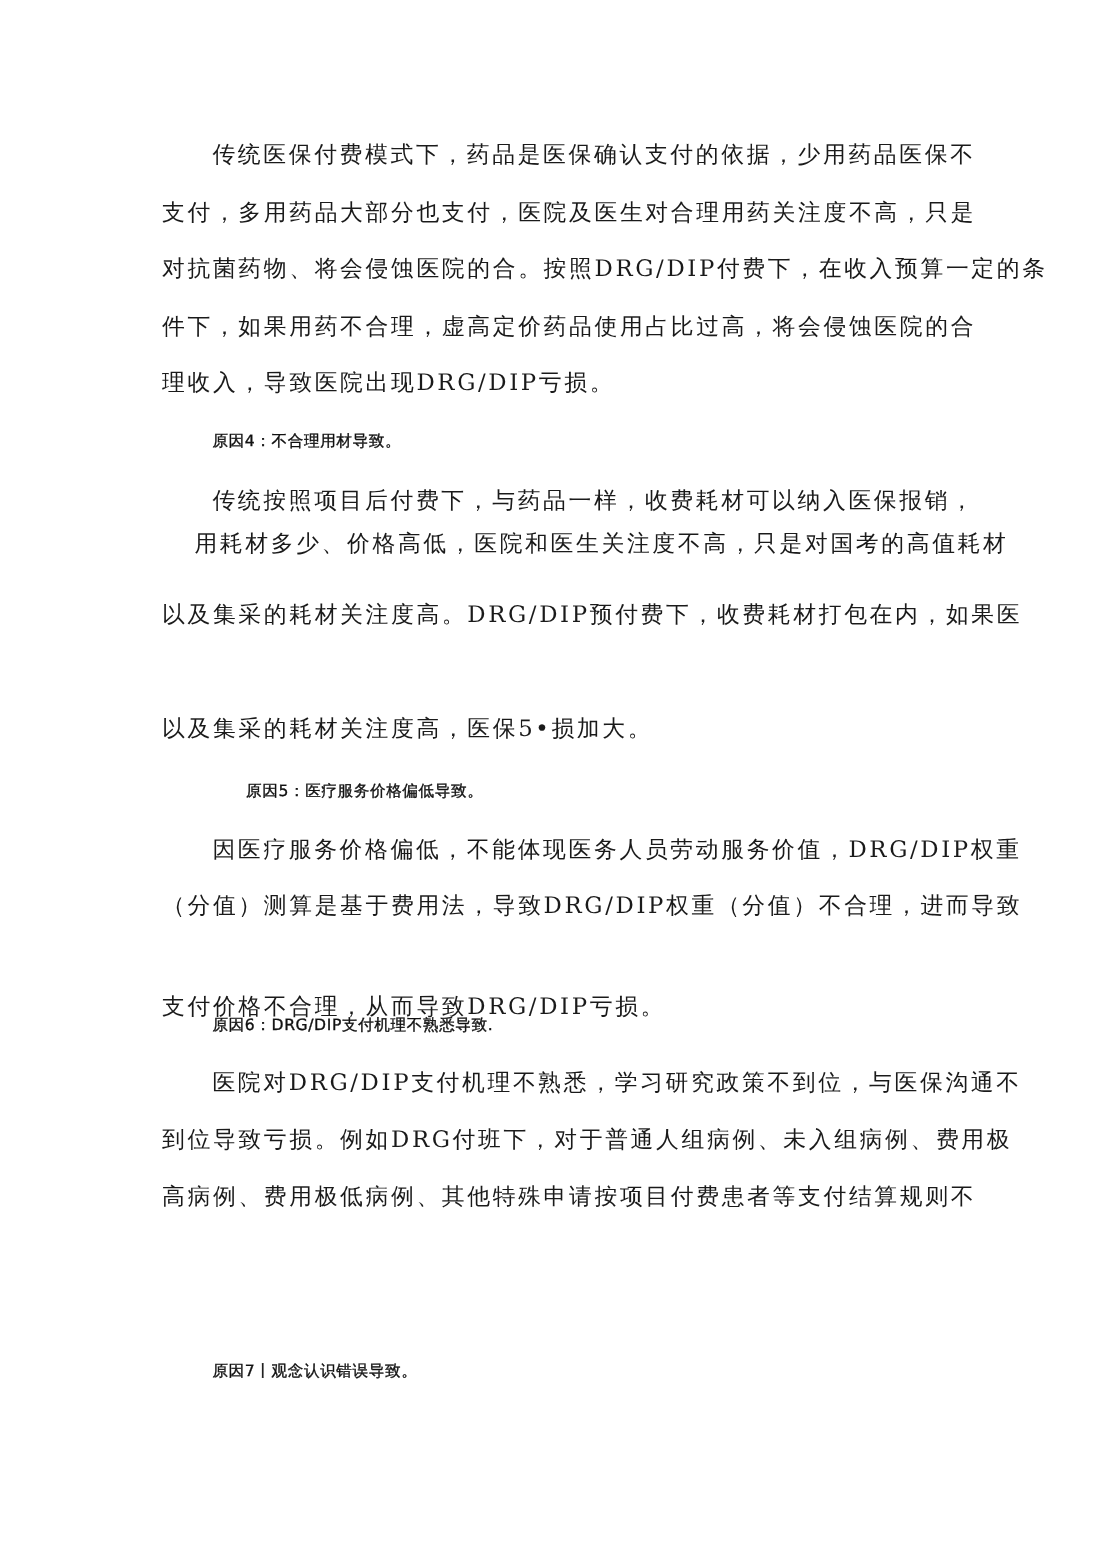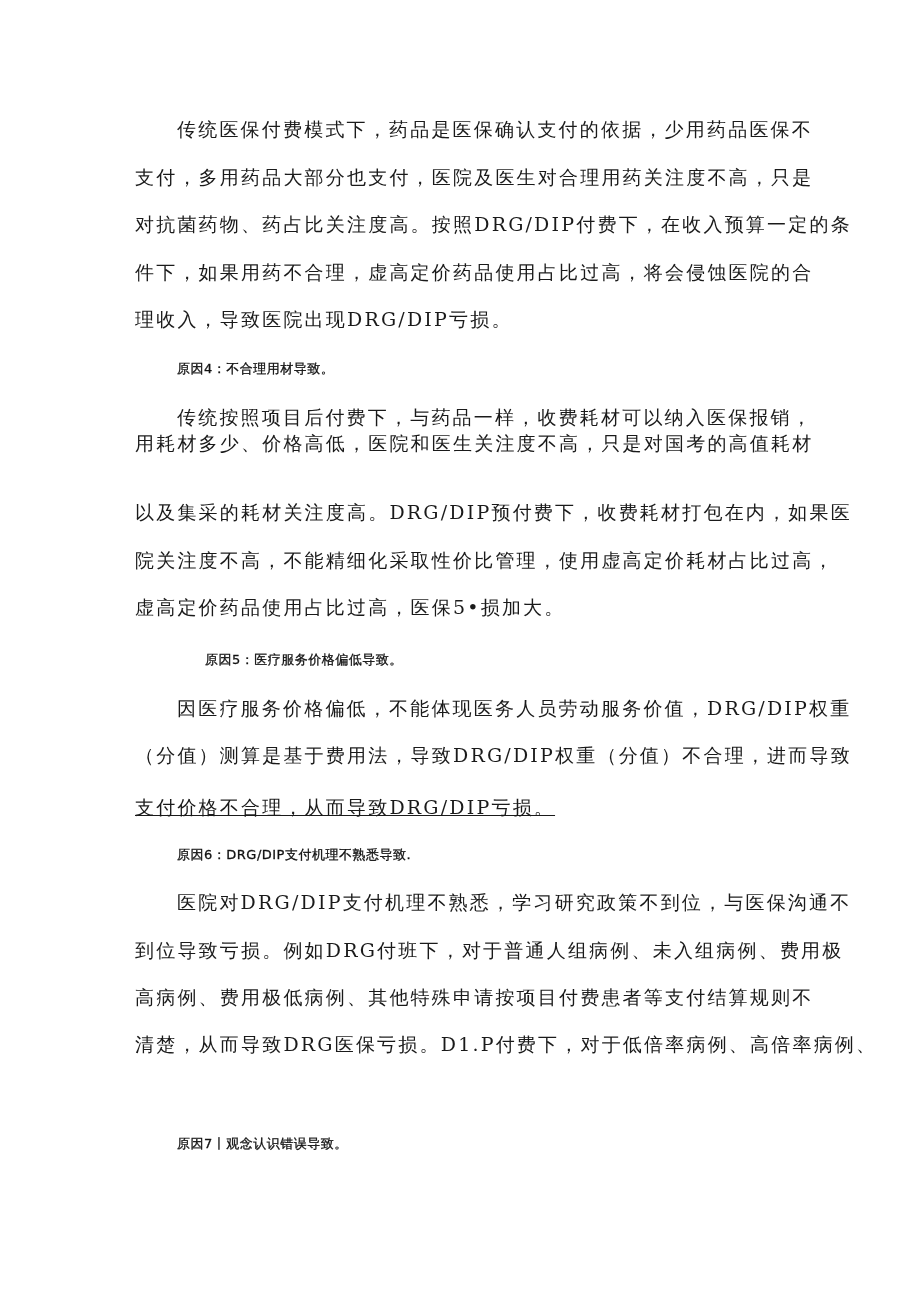--- a/index.html
+++ b/index.html
@@ -32,40 +32,38 @@
     -webkit-text-stroke: 0.3px #111;
   }
 </style>
 </head>
 <body>
 
 <div class="page">
 
   <div class="line indent" style="top:114px;">传统医保付费模式下，药品是医保确认支付的依据，少用药品医保不</div>
   <div class="line" style="top:162px;">支付，多用药品大部分也支付，医院及医生对合理用药关注度不高，只是</div>
-  <div class="line" style="top:209px;">对抗菌药物、药占比关注度高。按照DRG/DIP付费下，在收入预算一定的条</div>
+  <div class="line" style="top:209px;">对抗菌药物、将会侵蚀医院的合。按照DRG/DIP付费下，在收入预算一定的条</div>
   <div class="line" style="top:257px;">件下，如果用药不合理，虚高定价药品使用占比过高，将会侵蚀医院的合</div>
   <div class="line" style="top:304px;">理收入，导致医院出现DRG/DIP亏损。</div>
 
   <div class="heading" style="top:354px;">原因4：不合理用材导致。</div>
 
   <div class="line indent" style="top:402px;text-align:right;">传统按照项目后付费下，与药品一样，收费耗材可以纳入医保报销，</div>
-  <div class="line" style="top:428px;">用耗材多少、价格高低，医院和医生关注度不高，只是对国考的高值耗材</div>
+  <div class="line" style="top:438px;margin-left:27px;">用耗材多少、价格高低，医院和医生关注度不高，只是对国考的高值耗材</div>
   <div class="line" style="top:497px;">以及集采的耗材关注度高。DRG/DIP预付费下，收费耗材打包在内，如果医</div>
-  <div class="line" style="top:545px;">院关注度不高，不能精细化采取性价比管理，使用虚高定价耗材占比过高，</div>
-  <div class="line" style="top:592px;">虚高定价药品使用占比过高，医保5•损加大。</div>
+  <div class="line" style="top:592px;">以及集采的耗材关注度高，医保5•损加大。</div>
 
   <div class="heading" style="top:645px;margin-left:28px;">原因5：医疗服务价格偏低导致。</div>
 
   <div class="line indent" style="top:693px;">因医疗服务价格偏低，不能体现医务人员劳动服务价值，DRG/DIP权重</div>
   <div class="line" style="top:740px;">（分值）测算是基于费用法，导致DRG/DIP权重（分值）不合理，进而导致</div>
-  <div class="line" style="top:792px;text-decoration:underline;">支付价格不合理，从而导致DRG/DIP亏损。</div>
+  <div class="line" style="top:824px;">支付价格不合理，从而导致DRG/DIP亏损。</div>
 
   <div class="heading" style="top:840px;">原因6：DRG/DIP支付机理不熟悉导致.</div>
 
   <div class="line indent" style="top:887px;">医院对DRG/DIP支付机理不熟悉，学习研究政策不到位，与医保沟通不</div>
   <div class="line" style="top:935px;">到位导致亏损。例如DRG付班下，对于普通人组病例、未入组病例、费用极</div>
   <div class="line" style="top:982px;">高病例、费用极低病例、其他特殊申请按项目付费患者等支付结算规则不</div>
-  <div class="line" style="top:1029px;">清楚，从而导致DRG医保亏损。D1.P付费下，对于低倍率病例、高倍率病例、</div>
 
   <div class="heading" style="top:1129px;">原因7丨观念认识错误导致。</div>
 
 </div>
 
 </body></html>

